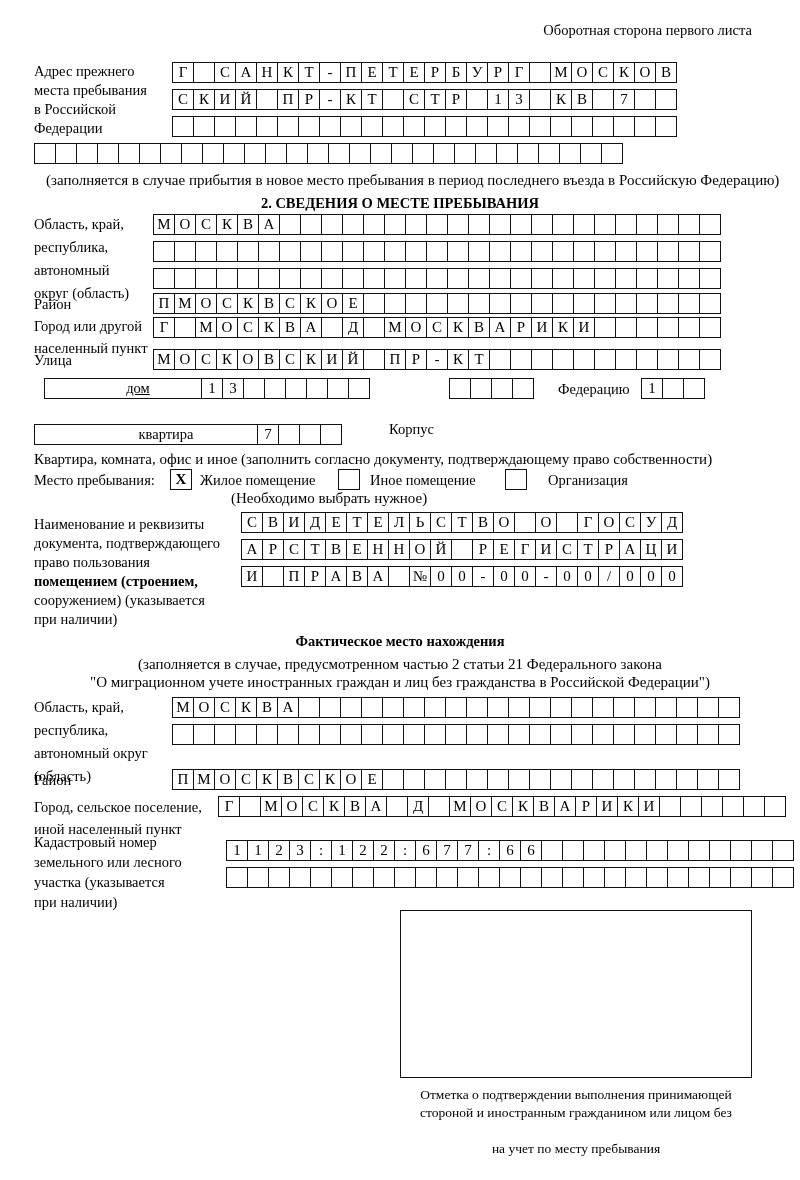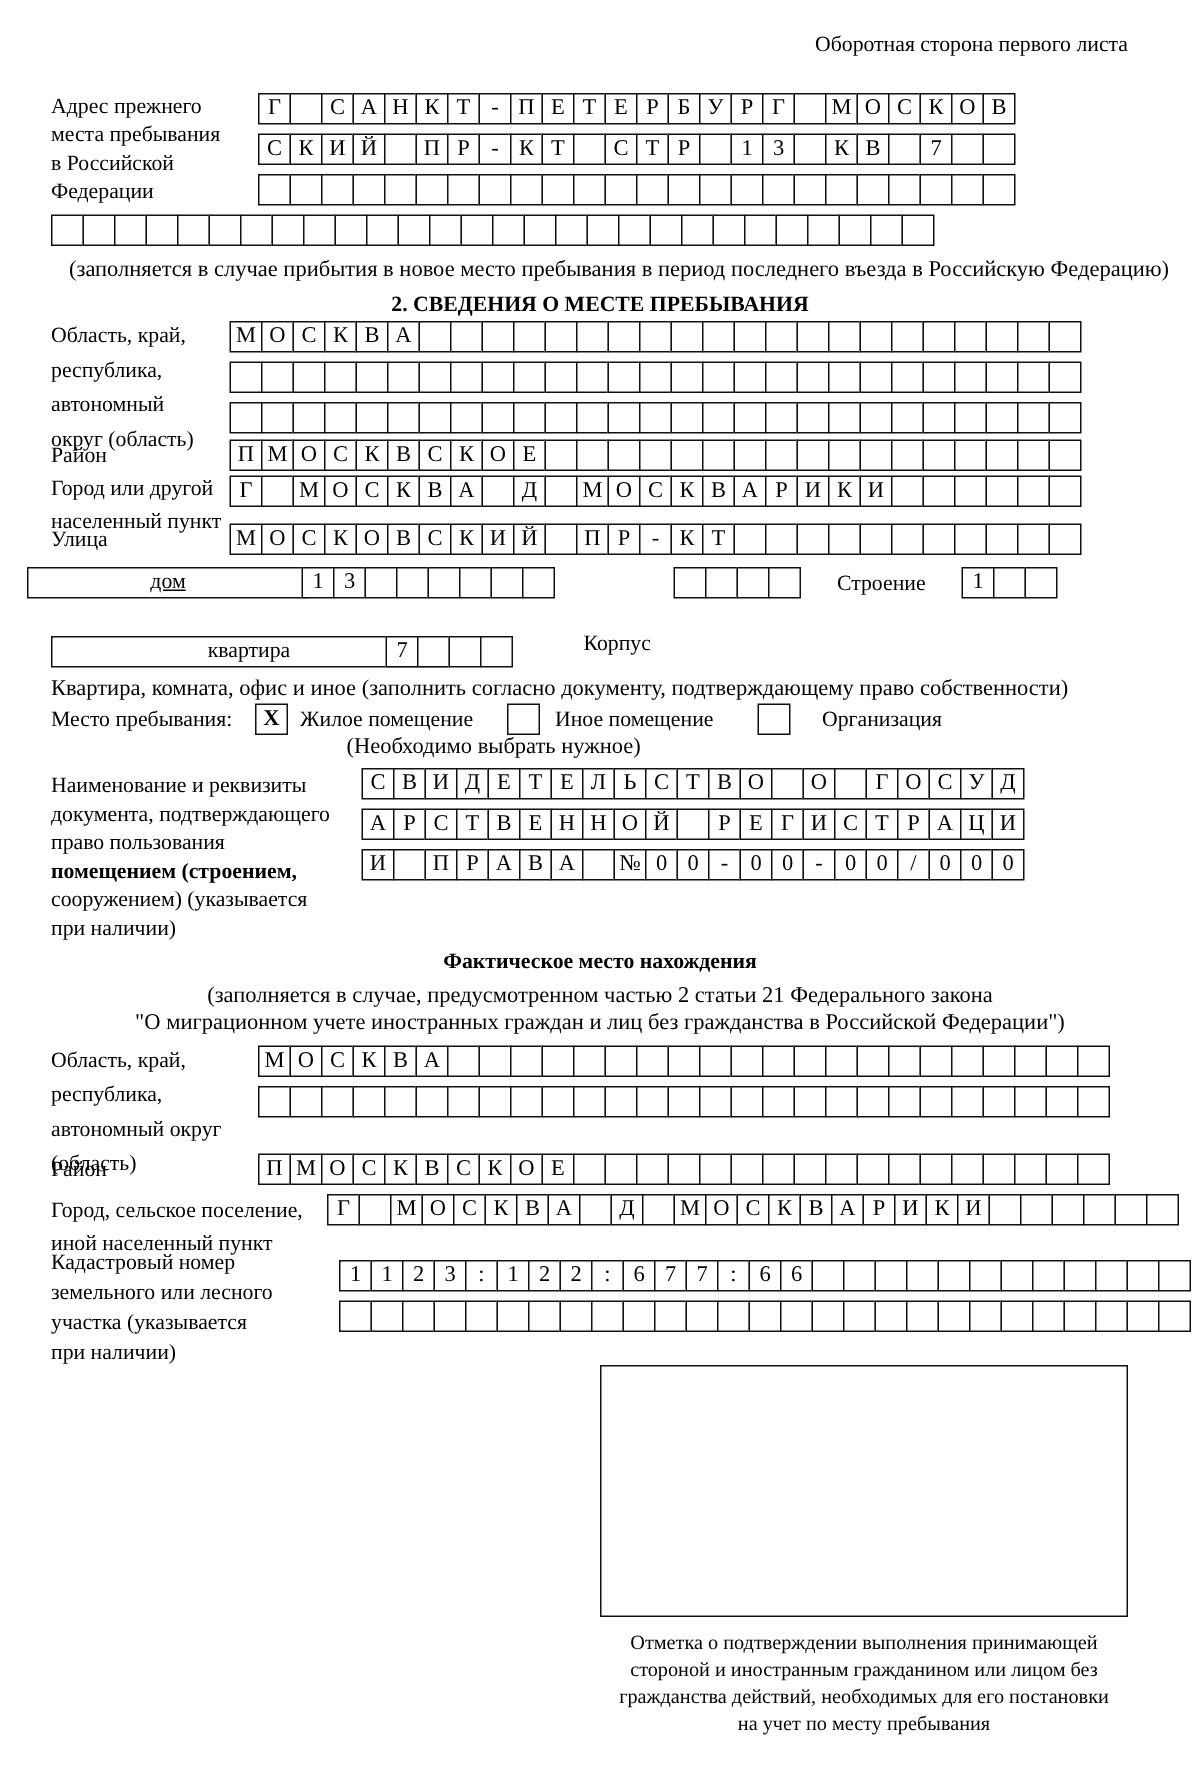--- a/index.html
+++ b/index.html
@@ -393,39 +393,39 @@
       <div class="cell"></div>
       <div class="cell"></div>
       <div class="cell"></div>
       <div class="cell"></div>
       <div class="cell"></div>
       <div class="cell"></div>
       <div class="cell"></div>
       <div class="cell"></div>
     </div>
 
-  <div class="wbox" style="left:18px; top:378px; width:188px;text-decoration:underline;">дом</div>
+  <div class="wbox" style="left:44px; top:378px; width:188px;text-decoration:underline;">дом</div>
   <div class="cellrow" style="left:201px; top:378px;">
       <div class="cell">1</div>
       <div class="cell">3</div>
       <div class="cell"></div>
       <div class="cell"></div>
       <div class="cell"></div>
       <div class="cell"></div>
       <div class="cell"></div>
       <div class="cell"></div>
     </div>
   <div class="lbl" style="left:389px; top:380px;margin-top:40px;">Корпус</div>
   <div class="cellrow" style="left:449px; top:378px;">
       <div class="cell"></div>
       <div class="cell"></div>
       <div class="cell"></div>
       <div class="cell"></div>
     </div>
-  <div class="lbl" style="left:558px; top:380px;">Строение</div>
+  <div class="lbl" style="left:558px; top:380px;">Федерацию</div>
   <div class="cellrow" style="left:641px; top:378px;">
       <div class="cell">1</div>
       <div class="cell"></div>
       <div class="cell"></div>
     </div>
 
 
   <div class="wbox" style="left:34px; top:424px; width:264px;">квартира</div>
   <div class="cellrow" style="left:257px; top:424px;">
       <div class="cell">7</div>
@@ -712,16 +712,15 @@
       <div class="cell"></div>
       <div class="cell"></div>
       <div class="cell"></div>
       <div class="cell"></div>
       <div class="cell"></div>
     </div>
 
   <div class="bigbox" style="left:400px; top:910px; width:352px; height:168px;"></div>
   <div class="cap" style="left:390px; top:1104px; width:372px;">стороной и иностранным гражданином или лицом без</div>
   <div class="cap" style="left:390px; top:1086px; width:372px;">Отметка о подтверждении выполнения принимающей</div>
-  <div class="cap" style="left:390px; top:1122px; width:372px;">гражданства действий, необходимых для его постановки</div>
   <div class="cap" style="left:390px; top:1140px; width:372px;">на учет по месту пребывания</div>
 
 </div>
 
 </body></html>

